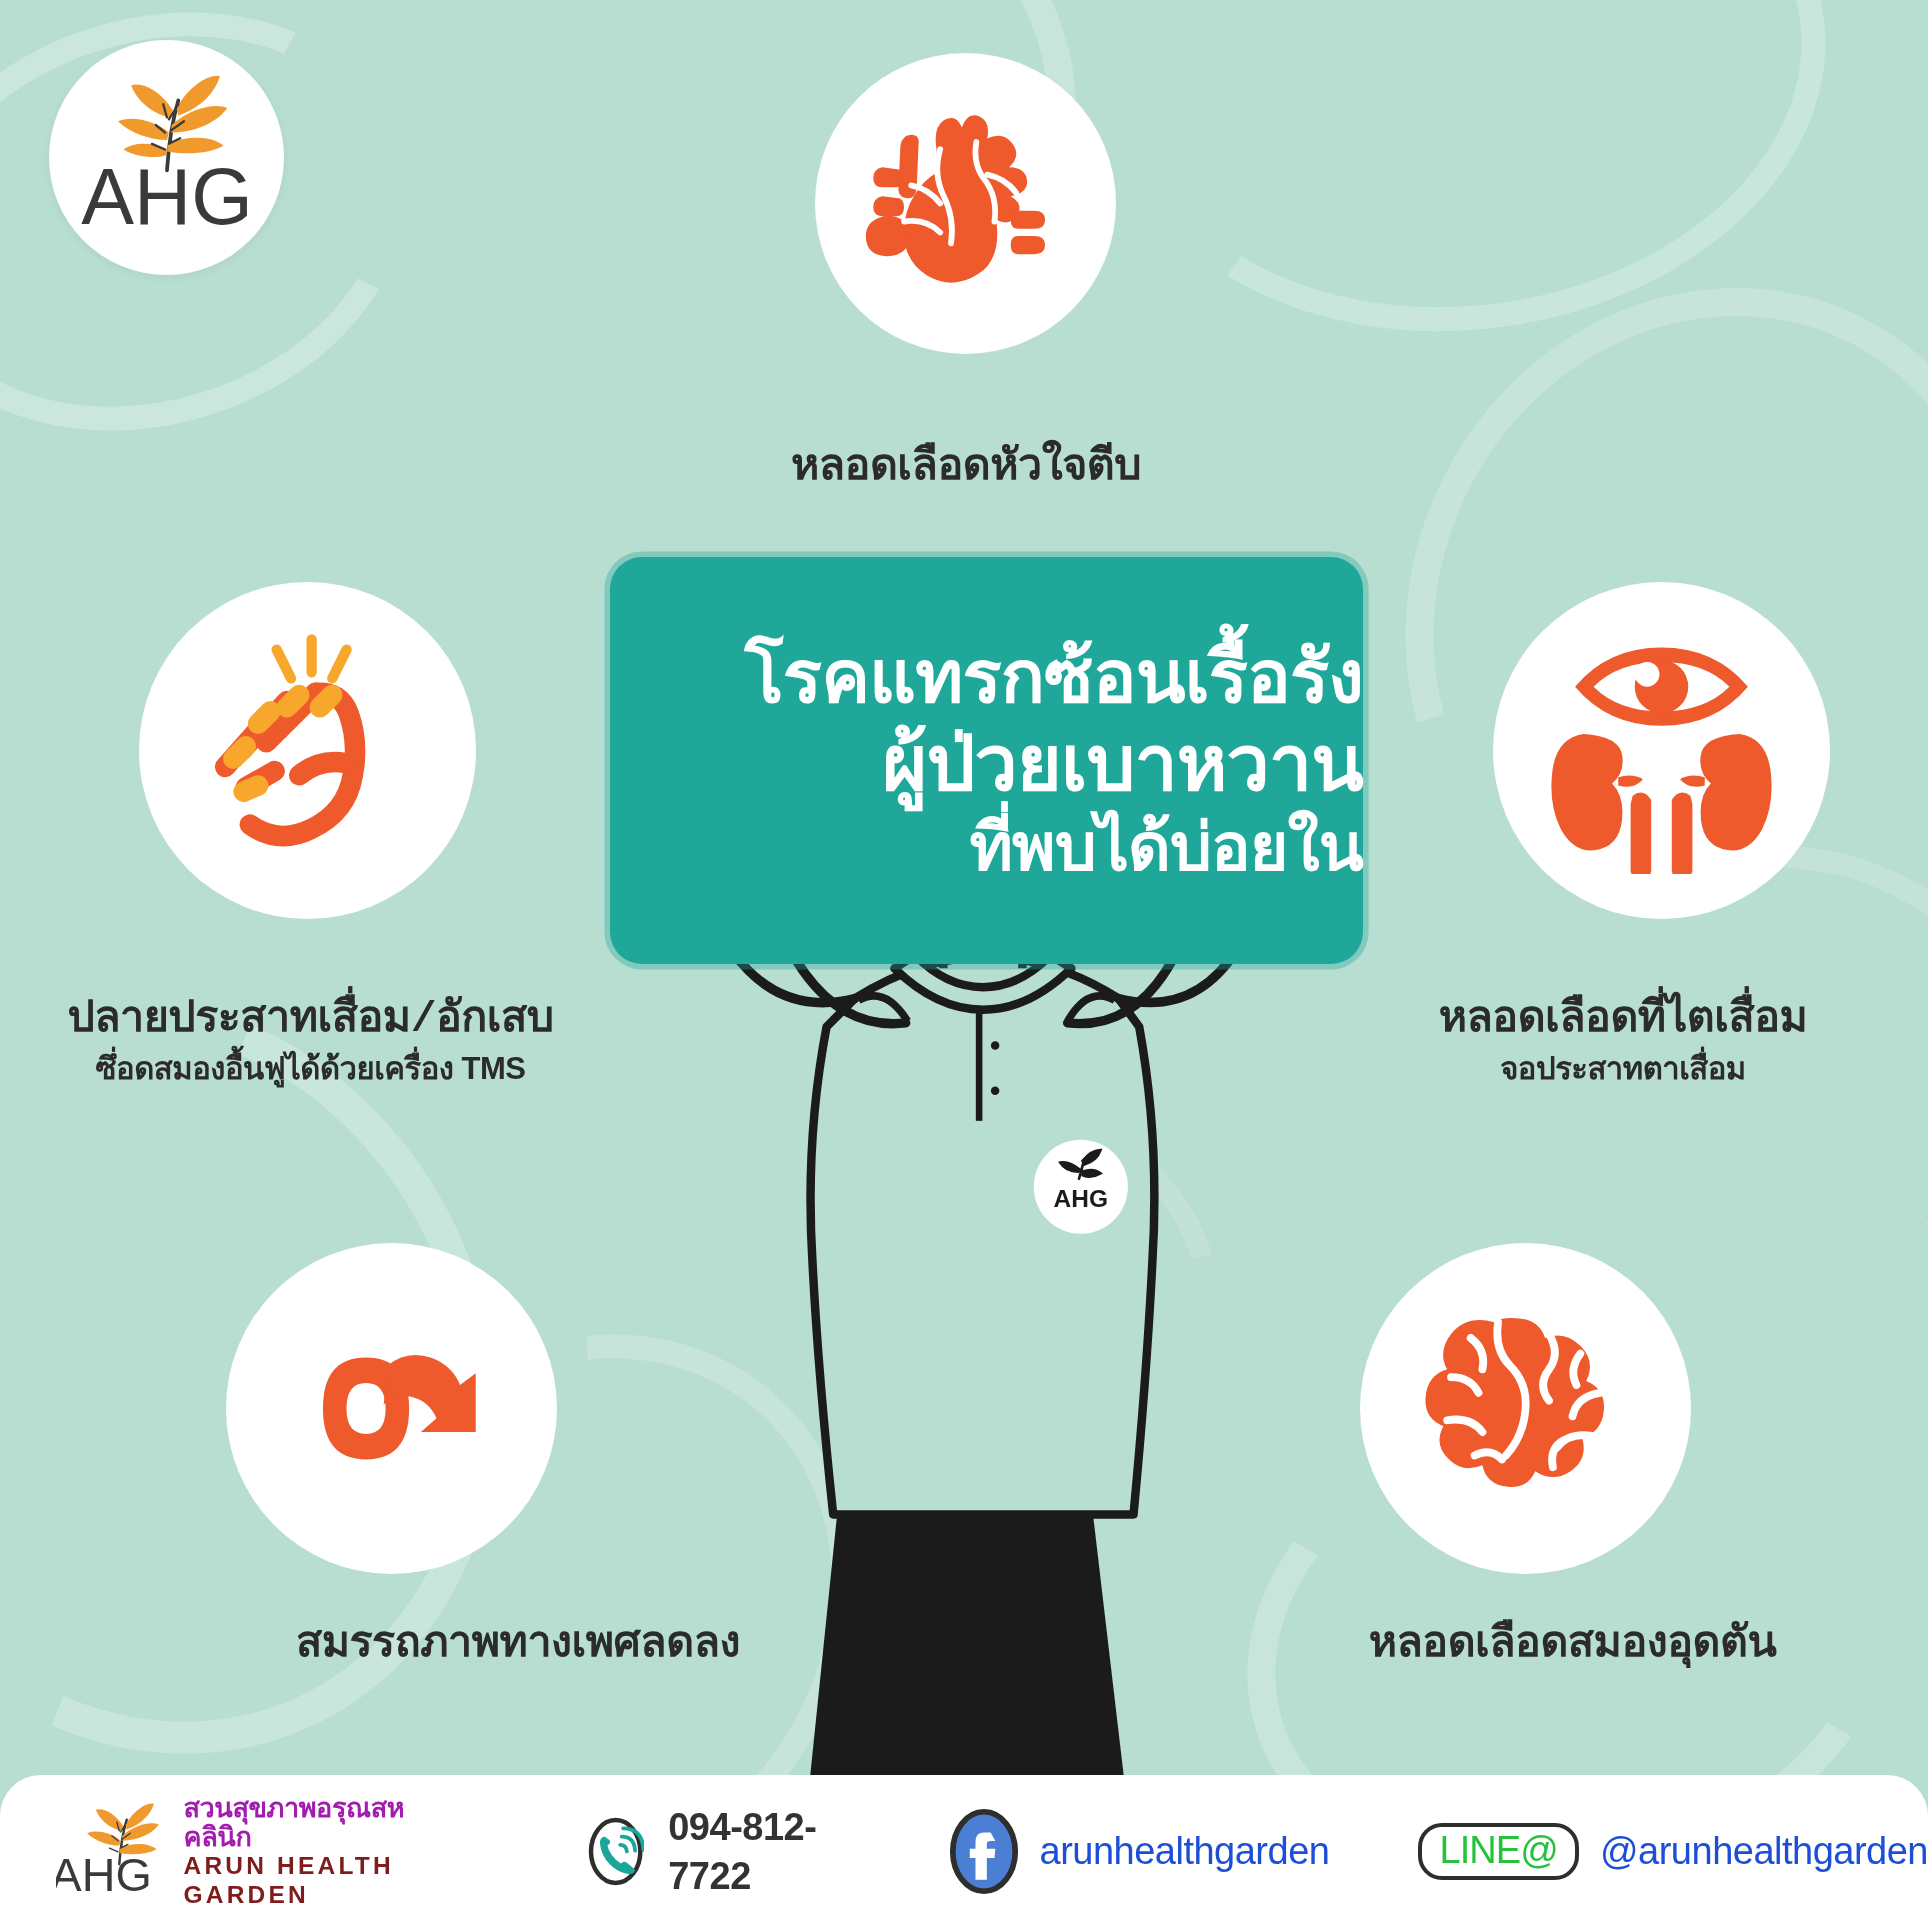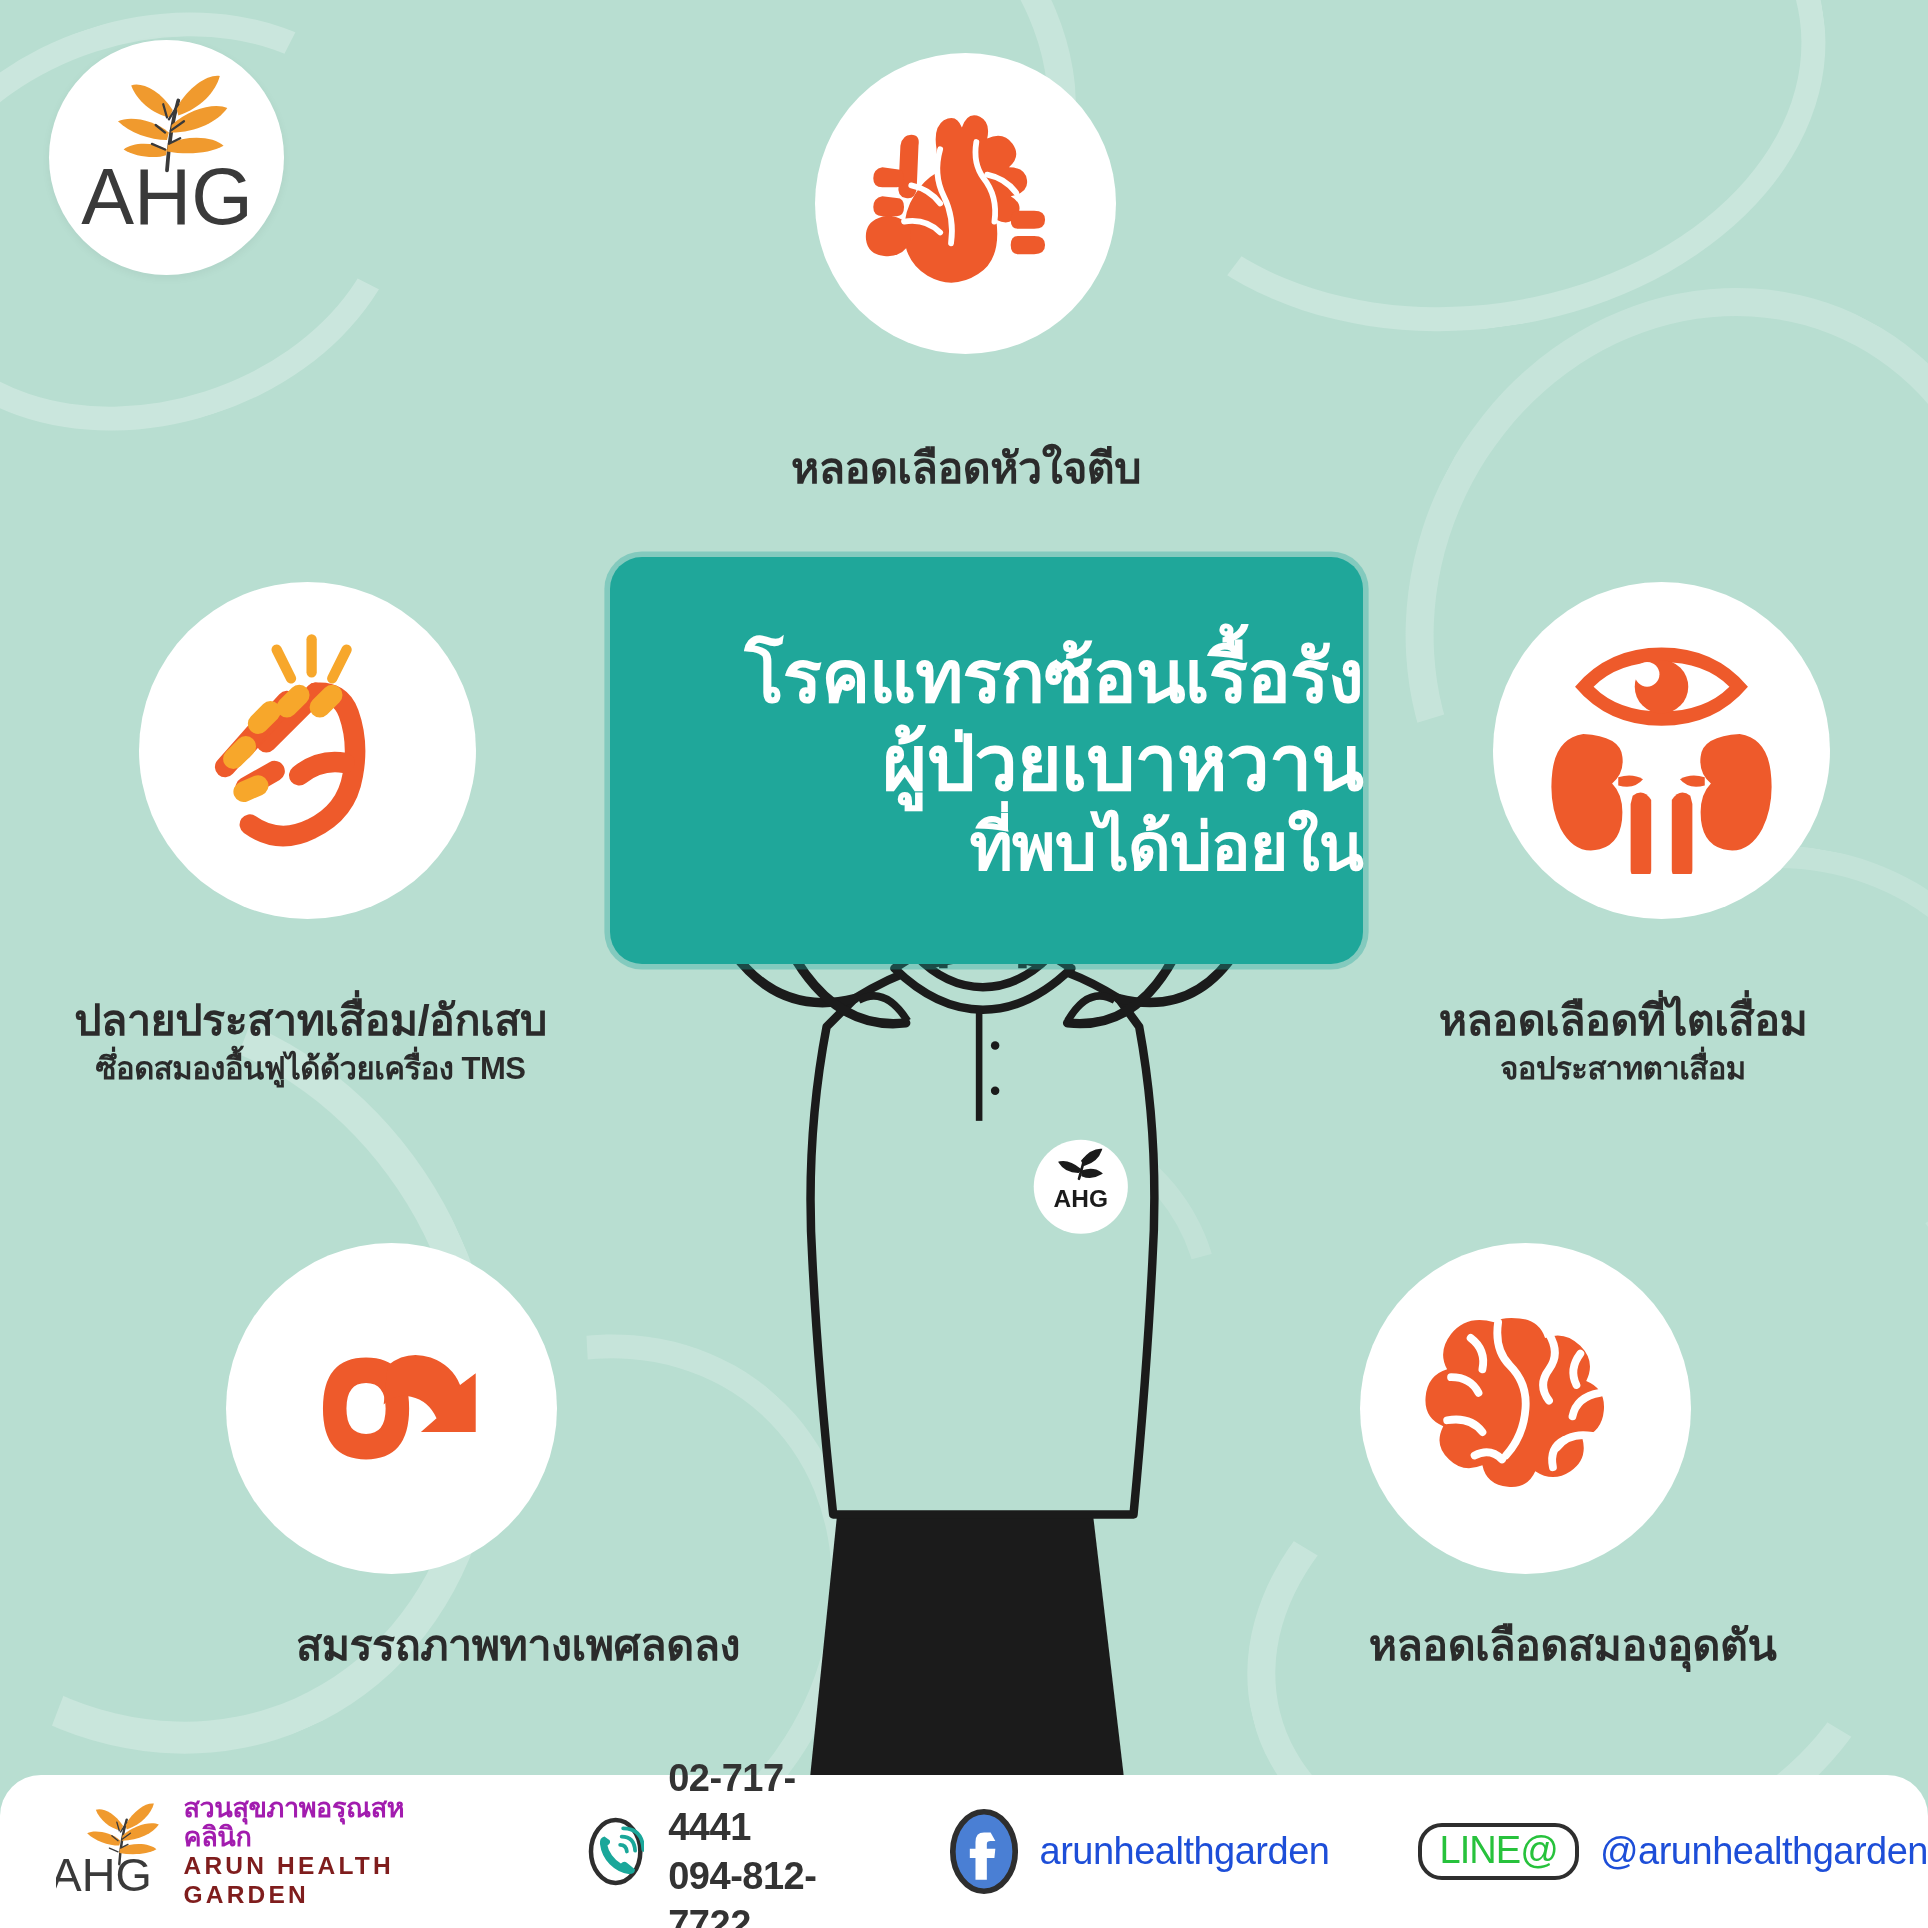--- a/index.html
+++ b/index.html
@@ -45,21 +45,21 @@
 
   
   .label {
     position: absolute;
     color: #2b2b2b;
     font-weight: 700;
     text-align: center;
     line-height: 1.12;
     letter-spacing: -0.5px;
   }
-  .label .l-main { font-size: 43px; display: block; white-space: nowrap; }
+  .label .l-main { font-size: 43px; display: block; white-space: nowrap; font-family: Liberation Mono, monospace; }
   .label .l-sub  { font-size: 31px; display: block; white-space: nowrap; font-weight: 700; margin-top: 7.5px; }
 
   
   #title-card {
     position: absolute;
     left: 610px; top: 557px;
     width: 753px; height: 407px;
     background: #1fa79a;
     border-radius: 32px;
     display: flex; flex-direction: column;
@@ -339,21 +339,20 @@
       <svg width="70" height="87" viewBox="0 0 74 92">
         <ellipse cx="37" cy="46" rx="33" ry="42" fill="none" stroke="#2e2e2e" stroke-width="6"></ellipse>
         <path d="M22 26 q-7 2 -6 10 q2 16 13 27 q11 11 25 13 q8 1 9 -6 l-11 -9 q-4 -3 -8 1 q-7 -4 -12 -11 q-5 -7 -6 -13 q5 -3 3 -7 Z" fill="#1aa79a"></path>
         <g fill="none" stroke="#1aa79a" stroke-width="5" stroke-linecap="round">
           <path d="M43 37 q8 0 9 9"></path>
           <path d="M45 26 q17 0 18 19"></path>
           <path d="M47 15 q26 0 27 29"></path>
         </g>
       </svg>
       <div class="f-phone">
-        <div>02-717-4441</div>
         <div>094-812-7722</div>
       </div>
     </div>
 
     <div class="f-item" style="margin-left:98px;">
       <svg width="70" height="87" viewBox="0 0 74 92">
         <ellipse cx="37" cy="46" rx="33" ry="42" fill="#4a7fd4" stroke="#2e2e2e" stroke-width="6"></ellipse>
         <path d="M44 26 l-7 0 q-9 0 -9 10 l0 7 l-6 0 l0 10 l6 0 l0 23 l12 0 l0 -23 l8 0 l1 -10 l-9 0 l0 -5 q0 -3 4 -3 l5 0 Z" fill="#ffffff"></path>
       </svg>
       <div class="f-social">arunhealthgarden</div>

